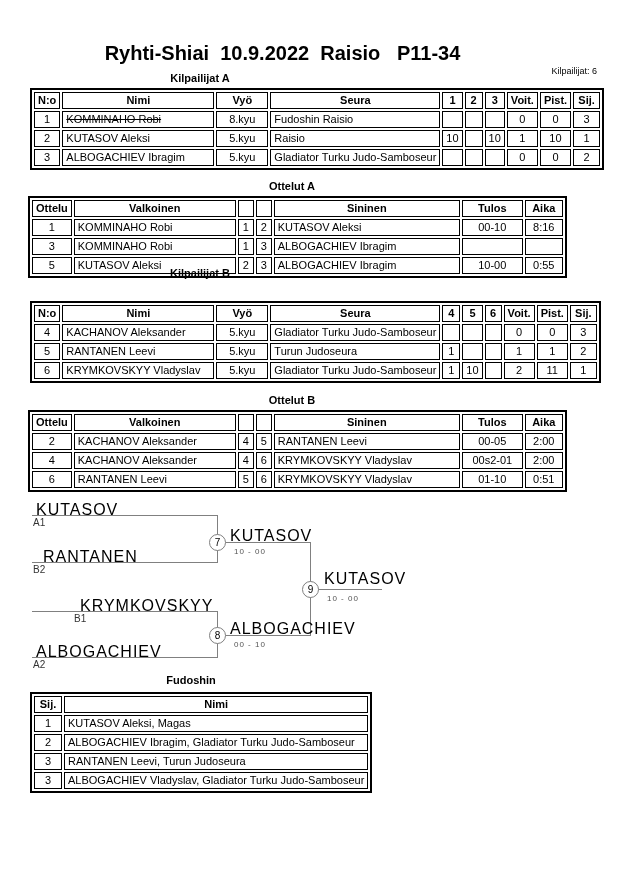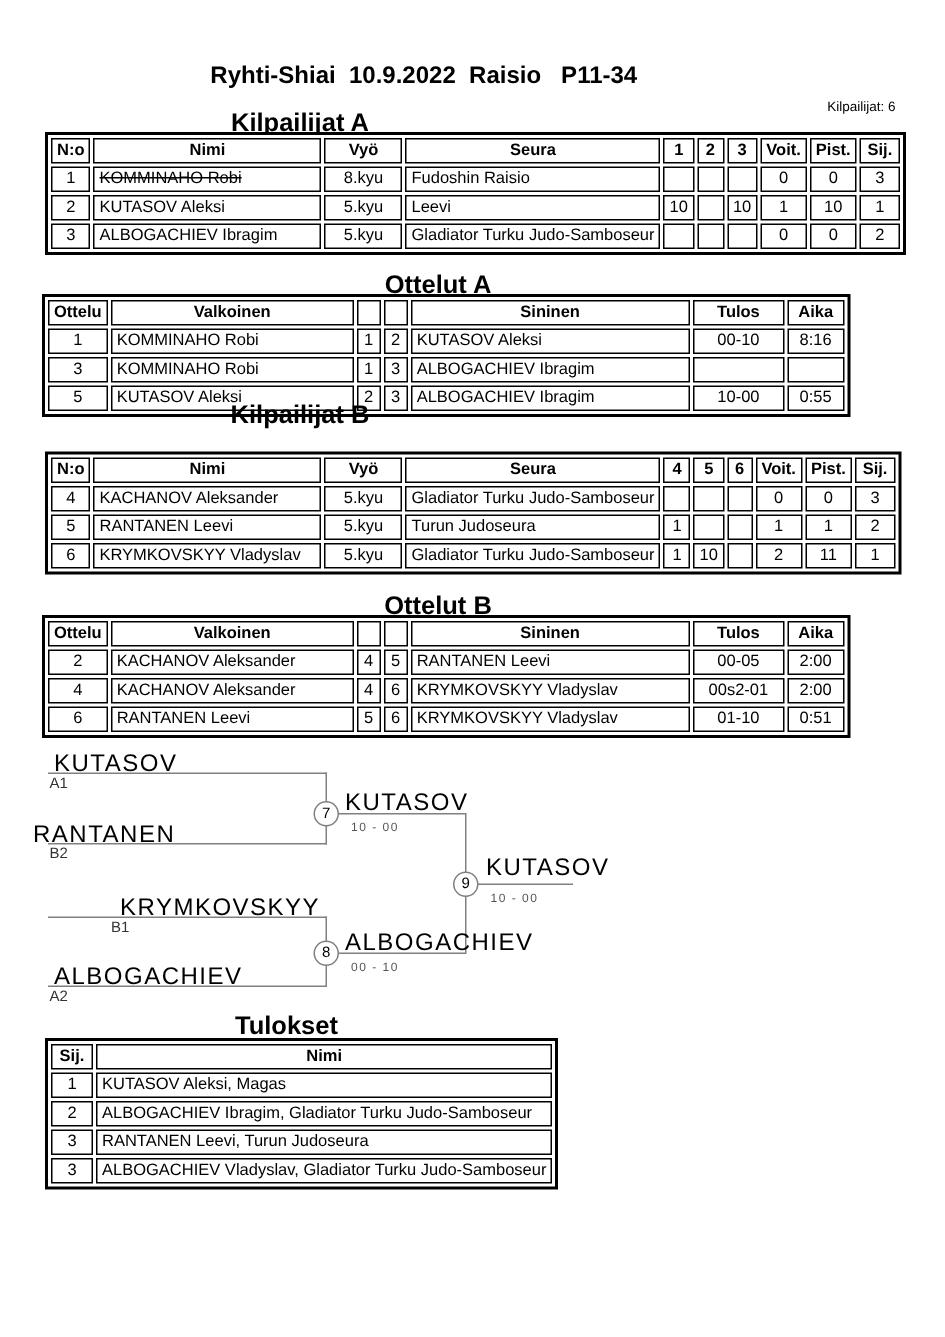--- a/index.html
+++ b/index.html
@@ -1,23 +1,23 @@
 <!DOCTYPE html>
 <html><head>
 <meta charset="utf-8">
 <style>
   html,body{margin:0;padding:0;}
   body{
     width:630px;height:891px;background:#fff;position:relative;
     font-family:"Liberation Sans", sans-serif;color:#000;
   }
   .abs{position:absolute;}
-  .doc-title{font-weight:bold;font-size:16px;white-space:pre;text-align:center;}
+  .doc-title{font-weight:bold;font-size:20px;white-space:pre;text-align:center;}
   .count-label{font-size:9px;text-align:right;}
-  .section-title{font-weight:bold;font-size:17px;text-align:center;}
+  .section-title{font-weight:bold;font-size:11px;text-align:center;}
   table.grid{
     border-collapse:separate;border-spacing:2px;
     border:2px solid #000;table-layout:fixed;background:#fff;
   }
   .grid th,.grid td{
     border:1px solid #000;box-sizing:border-box;
     font-size:11px;height:17px;line-height:13px;
     padding:0 3px;overflow:visible;vertical-align:middle;
   }
   .grid th{font-weight:bold;}
@@ -80,21 +80,21 @@
     <td class="c"></td>
     <td class="c"></td>
     <td class="c grpL">0</td>
     <td class="c">0</td>
     <td class="c">3</td>
   </tr>
   <tr>
     <td class="c">2</td>
     <td class="l nw">KUTASOV Aleksi</td>
     <td class="c">5.kyu</td>
-    <td class="l nw">Leevi</td>
+    <td class="l nw">Raisio</td>
     <td class="c">10</td>
     <td class="c"></td>
     <td class="c">10</td>
     <td class="c grpL">1</td>
     <td class="c">10</td>
     <td class="c">1</td>
   </tr>
   <tr>
     <td class="c">3</td>
     <td class="l nw">ALBOGACHIEV Ibragim</td>
@@ -277,21 +277,21 @@
   </tr>
 </tbody>
   </table>
 
 <div>
 
   <div class="b-name" style="left:36px;top:501px;">KUTASOV</div>
   <div class="bl h" style="left:32px;top:515px;width:186px;"></div>
   <div class="b-tag" style="left:33px;top:517px;">A1</div>
 
-  <div class="b-name" style="left:22px;top:548px;">RANTANEN</div>
+  <div class="b-name" style="left:43px;top:548px;">RANTANEN</div>
   <div class="bl h" style="left:32px;top:562px;width:186px;"></div>
   <div class="b-tag" style="left:33px;top:564px;">B2</div>
 
   <div class="b-name" style="left:36px;top:597px;margin-left:44px;">KRYMKOVSKYY</div>
   <div class="bl h" style="left:32px;top:611px;width:186px;"></div>
   <div class="b-tag" style="left:33px;top:613px;margin-left:41px;">B1</div>
 
   <div class="b-name" style="left:36px;top:643px;">ALBOGACHIEV</div>
   <div class="bl h" style="left:32px;top:657px;width:186px;"></div>
   <div class="b-tag" style="left:33px;top:659px;">A2</div>
@@ -311,21 +311,21 @@
 
   <div class="b-circle" style="left:209px;top:627px;">8</div>
   <div class="b-name" style="left:230px;top:620px;">ALBOGACHIEV</div>
   <div class="b-score" style="left:234px;top:640px;">00 - 10</div>
 
   <div class="b-circle" style="left:302px;top:581px;">9</div>
   <div class="b-name" style="left:324px;top:570px;">KUTASOV</div>
   <div class="b-score" style="left:327px;top:594px;">10 - 00</div>
 </div>
 
-<div class="abs section-title" style="left:0;top:674px;width:382px;">Tulokset</div>
+<div class="abs section-title" style="left:0;top:674px;width:382px;">Fudoshin</div>
 <table class="grid abs" style="left:30px;top:692px;">
   <colgroup>
       <col style="width:28px">
       <col style="width:244px">
     </colgroup>
   <tbody>
       <tr>
     <th class="c">Sij.</th>
     <th class="c">Nimi</th>
   </tr>

